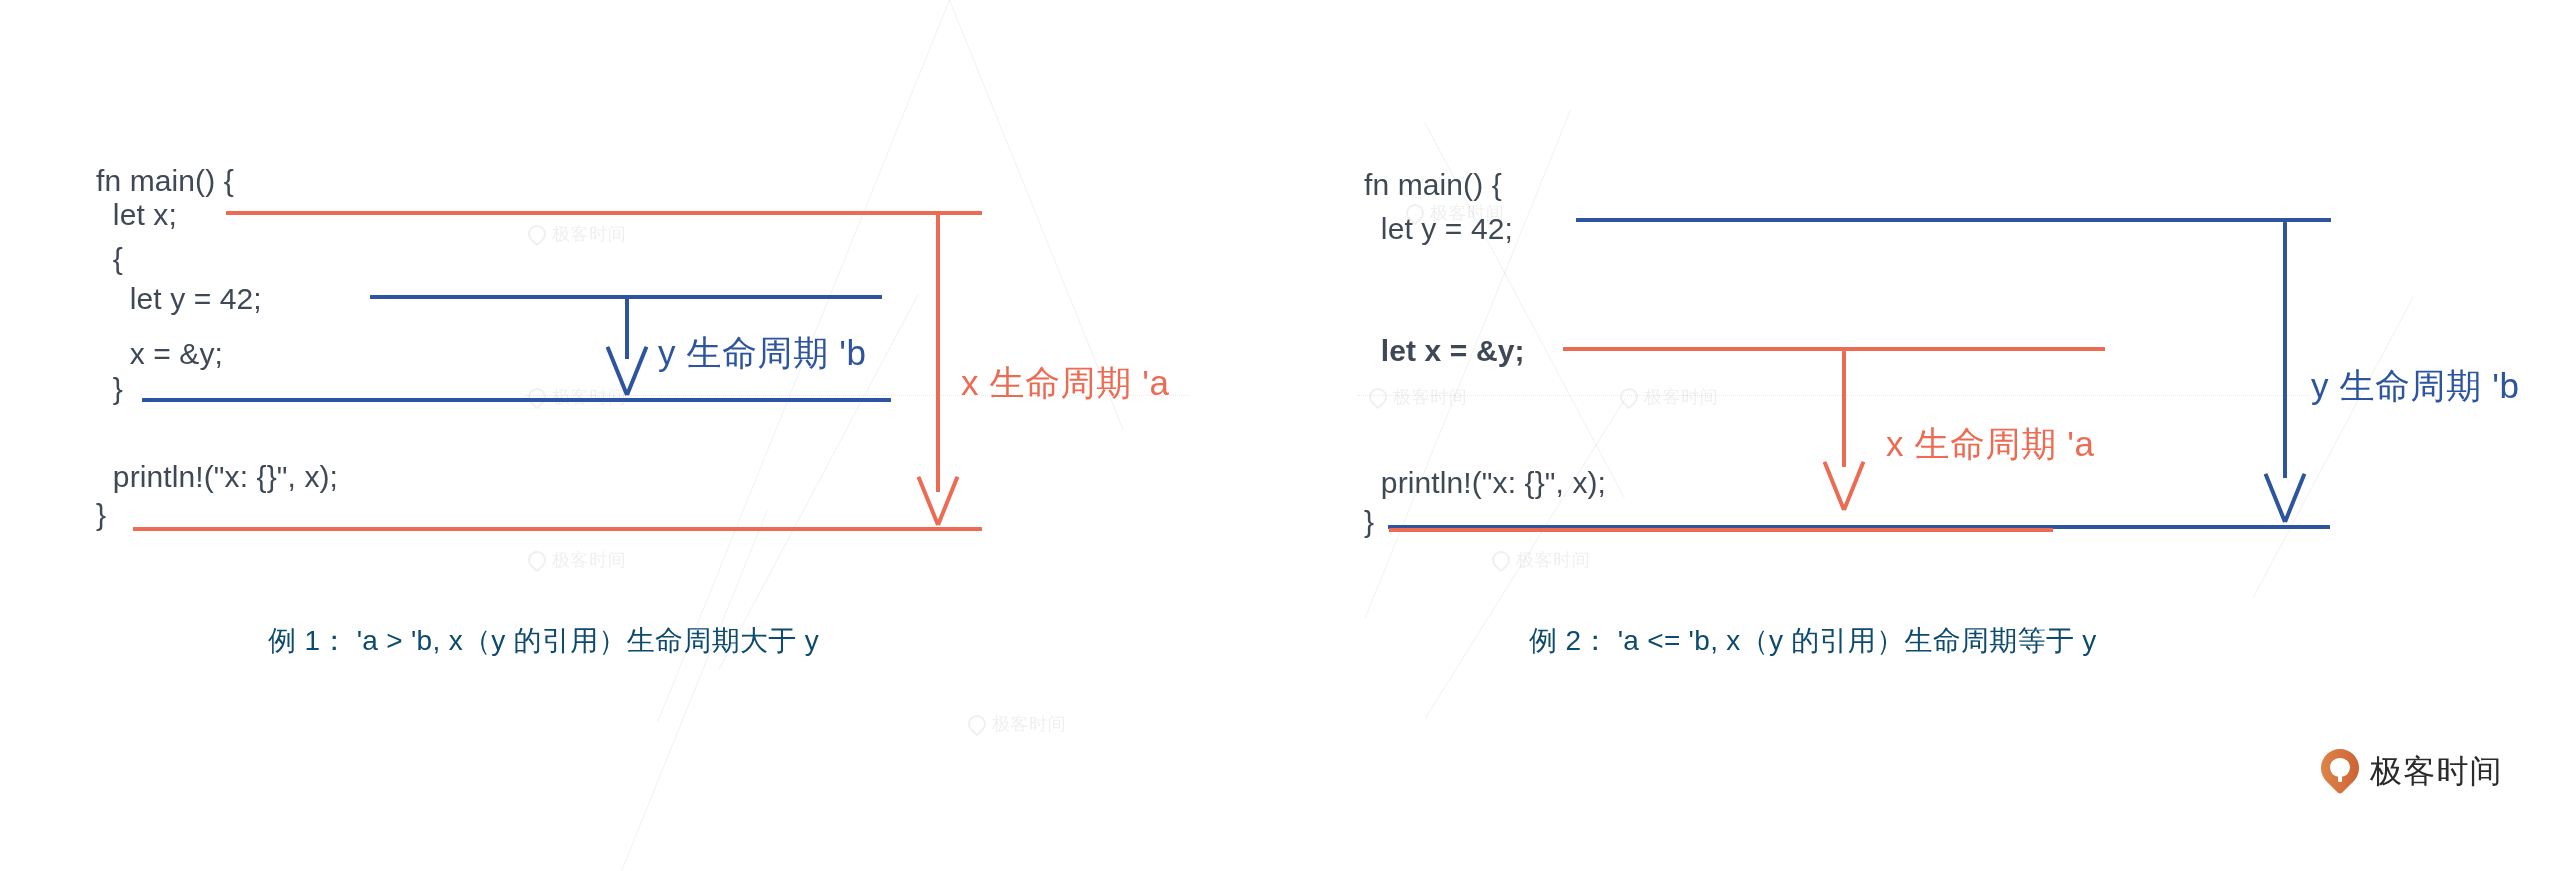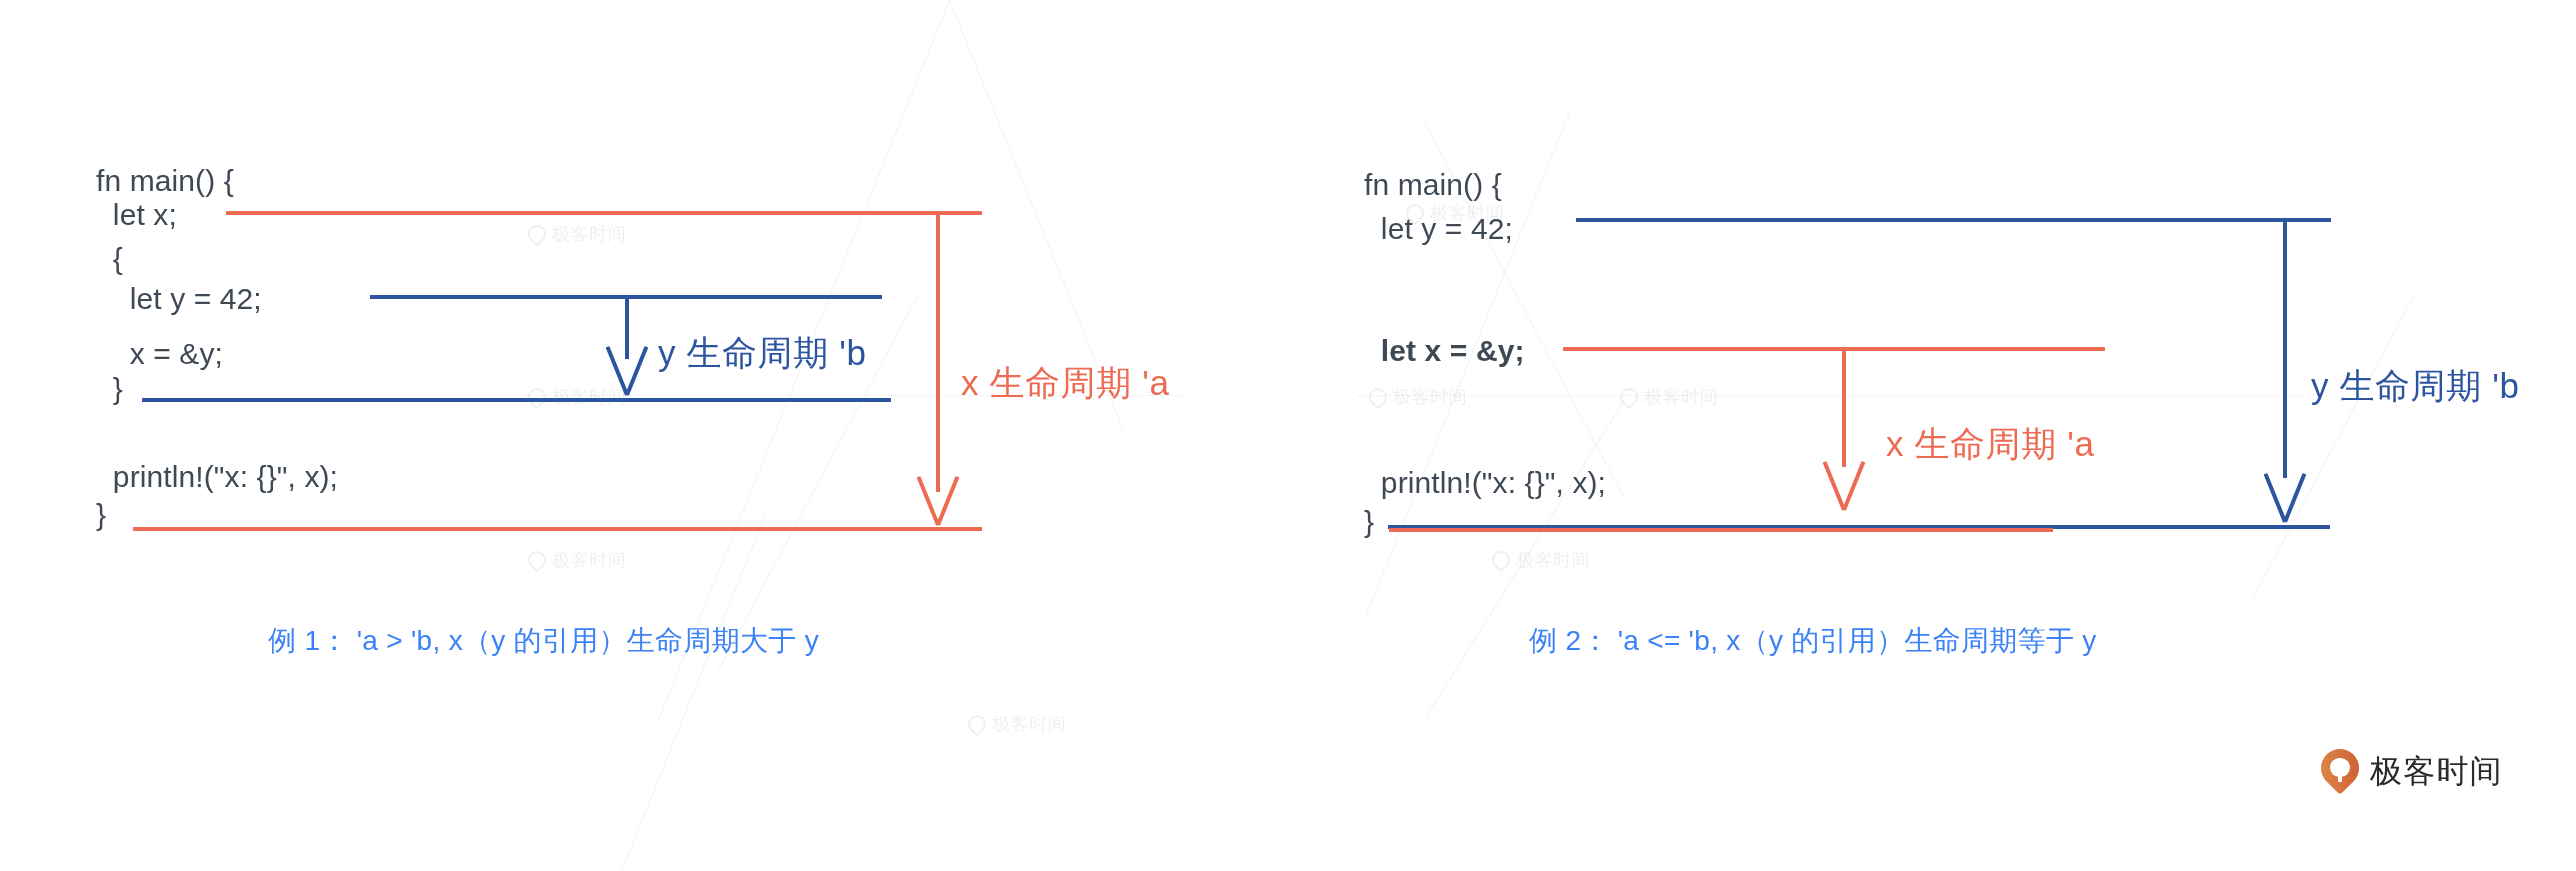--- a/index.html
+++ b/index.html
@@ -121,21 +121,21 @@
     white-space: nowrap;
     letter-spacing: 0.6px;
   }
   .life-label.red  { color: #ec6b52; }
   .life-label.blue { color: #2d559f; }
 
   .caption {
     position: absolute;
     font-size: 28px;
     line-height: 1;
-    color: #3b82f6;
+    color: #0c4a6e;
     white-space: nowrap;
     letter-spacing: 0.3px;
   }
 
   
   .brand {
     position: absolute;
     display: flex;
     align-items: center;
     gap: 11px;

